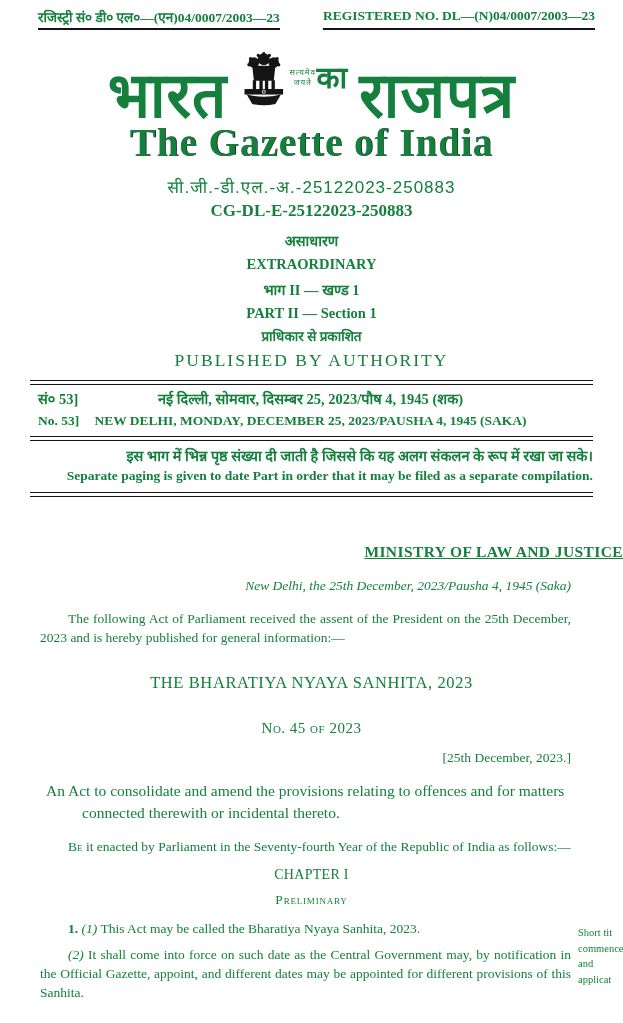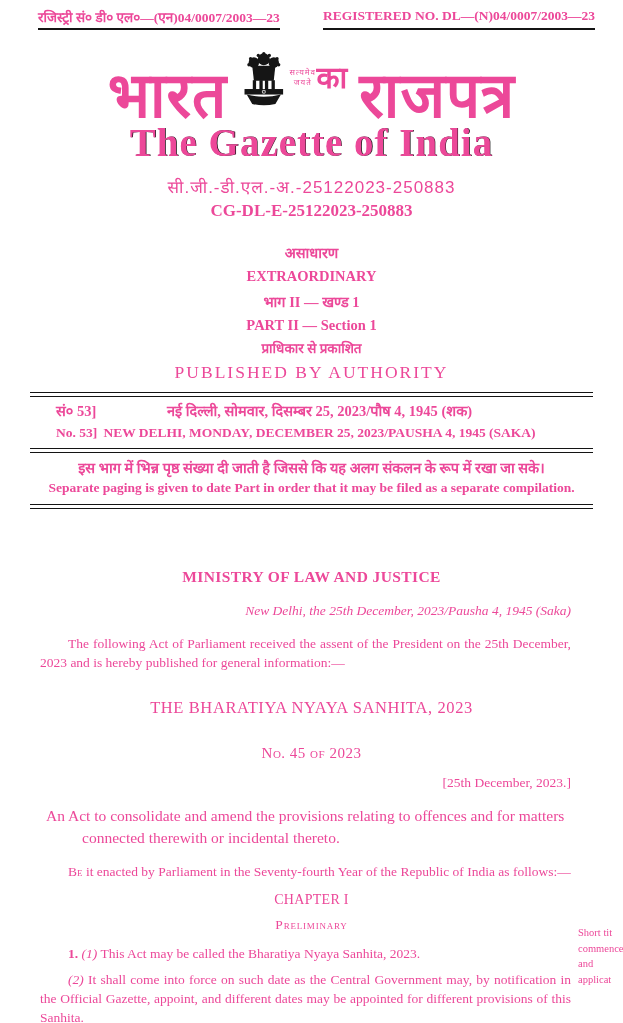--- a/index.html
+++ b/index.html
@@ -1,54 +1,54 @@
 <!DOCTYPE html>
 <html><head>
 <meta charset="utf-8">
 <style>
   html,body{margin:0;padding:0;background:#888;}
   .page{
     position:relative;width:623px;height:1023px;margin:0 auto;
-    background:#ffffff;color:#ec4899;overflow:hidden;
+    background:#ffffff;color:#15803d;overflow:hidden;
     font-family:"Liberation Serif","DejaVu Serif",serif;
   }
   
   .regline{display:flex;justify-content:space-between;padding:8px 28px 0 38px;}
   .regline .reg{font-weight:bold;font-size:13.5px;border-bottom:2px solid #141414;padding-bottom:2px;white-space:nowrap;}
   
   .masthead{text-align:center;}
   .mast-row{display:flex;justify-content:center;align-items:flex-end;gap:12px;margin-top:2px;}
   .mast-big{font-size:60px;font-weight:800;line-height:.92;letter-spacing:1px;transform:scaleY(1.05);}
   .mast-mid{display:flex;align-items:center;width:108px;}
   .emblem{height:92px;width:86px;}
   .motto{font-size:8px;line-height:10px;letter-spacing:1px;}
   .mast-ka{font-size:30px;font-weight:800;line-height:1.05;}
   .mast-en{font-size:39px;font-weight:bold;margin-top:-4px;letter-spacing:1px;text-shadow:.6px 0 0 #141414;}
   .code-hi{font-size:17px;margin-top:10px;letter-spacing:1px;font-family:"Liberation Sans","DejaVu Sans",sans-serif;}
   .code-en{font-size:17px;font-weight:bold;margin-top:3px;}
   
-  .issue-head{text-align:center;margin-top:21px;}
+  .issue-head{text-align:center;margin-top:9px;}
   .ih-line{margin-top:6px;}
   .hi-sm{font-size:14.5px;font-weight:600;}
   .en-bold{font-size:14.5px;font-weight:bold;}
   .auth-hi{font-size:13.5px;font-weight:600;margin-top:5px;}
   .auth-en{font-size:17.5px;letter-spacing:2px;margin-top:5px;}
   
   .rule-double{margin:0 30px;height:3px;border-top:1.6px solid #141414;border-bottom:1px solid #141414;}
   .rule-first{margin-top:9px;}
-  .issue-row{position:relative;padding:4px 30px 5px 46px;}
+  .issue-row{position:relative;padding:4px 30px 5px 28px;}
   .ir-line{position:relative;height:21px;line-height:21px;text-align:center;}
   .ir-label{position:absolute;left:10px;top:0;font-weight:bold;white-space:nowrap;}
   .ir-hi{font-size:14.5px;font-weight:600;}
   .ir-en{font-size:13.5px;font-weight:bold;}
-  .paging-note{text-align:center;padding:5px 30px 7px 30px;}
+  .paging-note{text-align:right;padding:5px 30px 7px 30px;}
   .pn-hi{font-size:14.5px;font-weight:600;line-height:20px;}
   .pn-en{font-size:13.5px;font-weight:bold;line-height:19px;}
   
-  .ministry{text-align:center;margin-top:59px;}
+  .ministry{text-align:right;margin-top:46px;text-decoration:underline;}
   .min-name{font-size:15.5px;font-weight:bold;letter-spacing:.4px;}
   .min-dept{font-size:14.5px;font-weight:bold;margin-top:8px;}
   .dateline{font-style:italic;font-size:13.5px;text-align:right;margin:17px 52px 0 0;}
   
   .body-para{font-size:13.5px;line-height:19px;text-align:justify;margin:0 52px 0 40px;text-indent:28px;}
   .assent{margin-top:15px;}
   .act-title{text-align:center;font-size:16.5px;letter-spacing:.6px;margin-top:26px;}
   .act-no{text-align:center;font-size:15px;font-variant:small-caps;margin-top:27px;letter-spacing:.5px;}
   .bracket-date{text-align:right;font-size:13.5px;margin:13px 52px 0 0;}
   .long-title{font-size:15.5px;line-height:22px;margin:14px 52px 0 46px;padding-left:36px;text-indent:-36px;}

